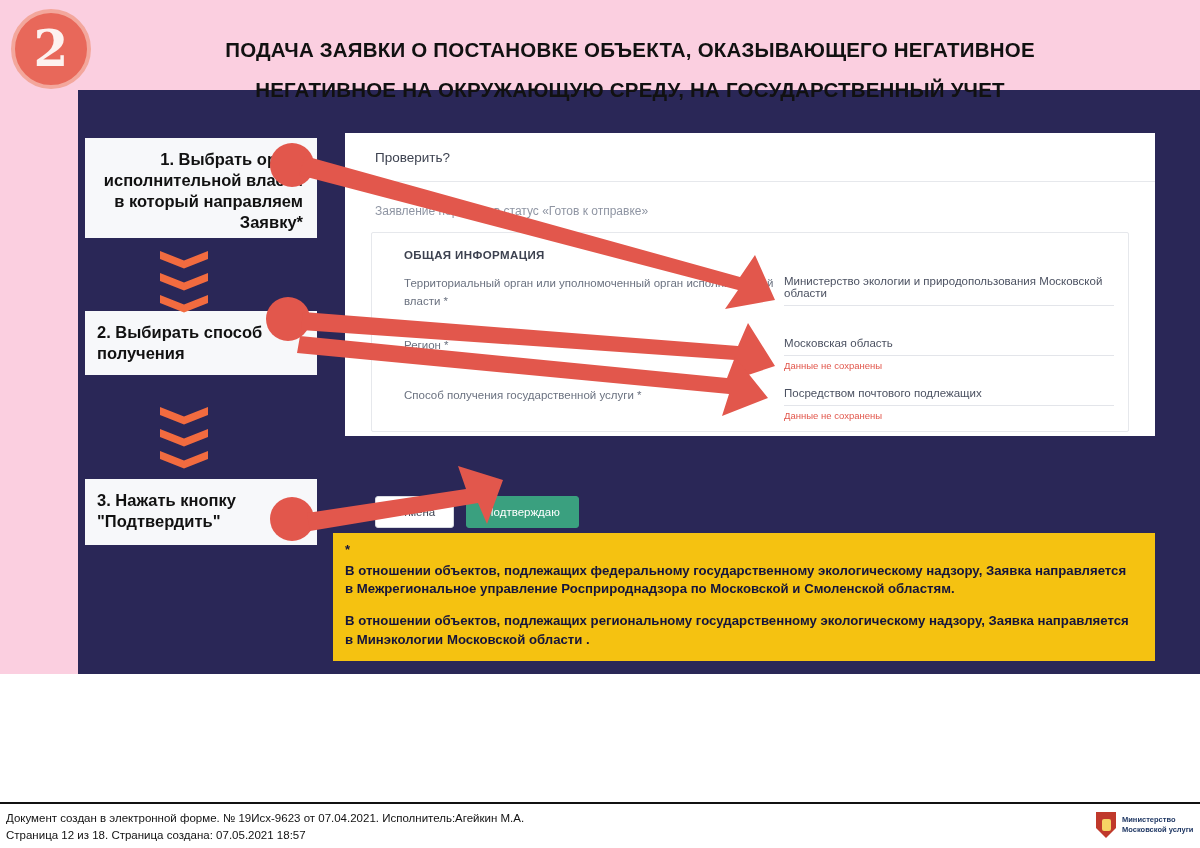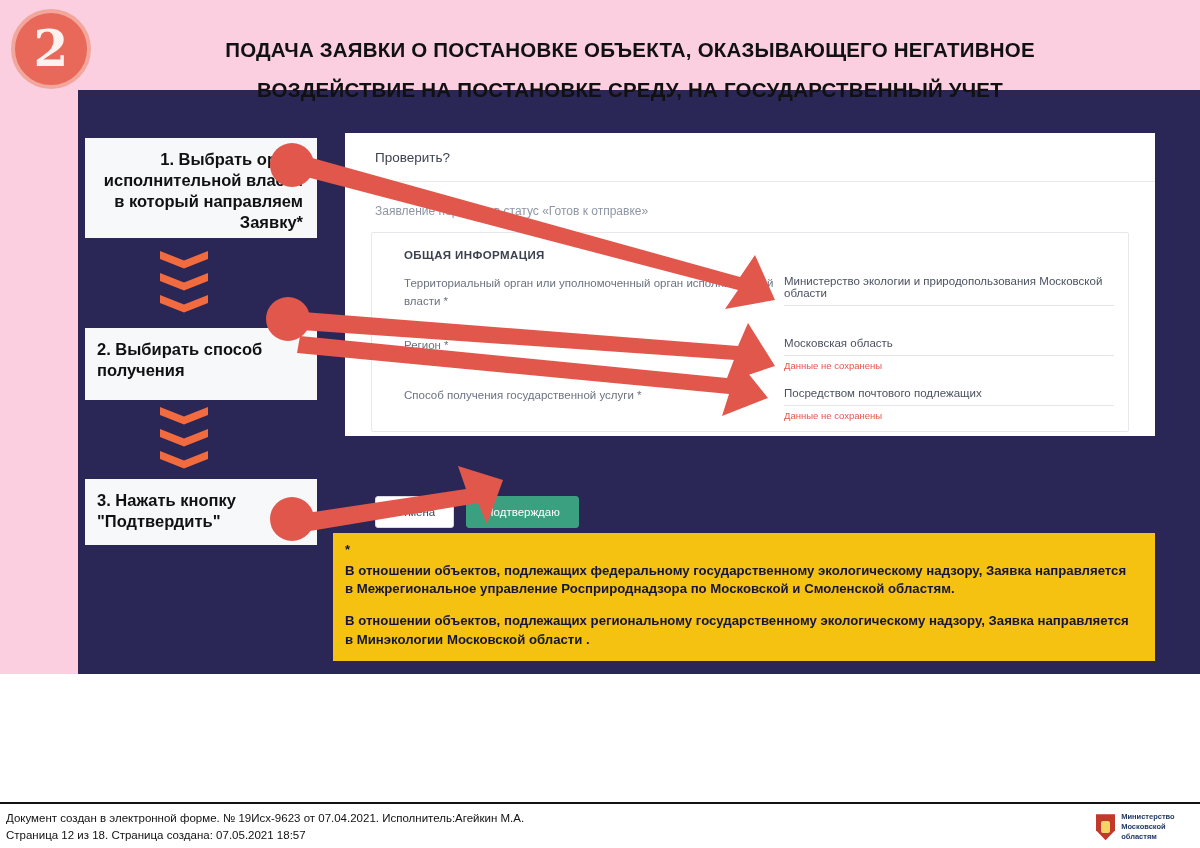--- a/index.html
+++ b/index.html
@@ -23,21 +23,21 @@
   
   #title{position:absolute;left:150px;top:24px;width:960px;text-align:center;
     font-size:20.5px;font-weight:bold;color:#111;line-height:1.35;letter-spacing:.2px;}
   #title .l{display:block;margin-top:12px;}
 
   
   .step{position:absolute;background:#f7f8fa;z-index:3;}
   .step .txt{font-size:16.5px;font-weight:bold;color:#111;line-height:1.28;}
   #step1{left:85px;top:138px;width:232px;height:100px;}
   #step1 .txt{padding:11px 14px 0 12px;text-align:right;}
-  #step2{left:85px;top:328px;width:232px;height:72px;}
+  #step2{left:85px;top:311px;width:232px;height:64px;}
   #step2 .txt{padding:11px 14px 0 12px;text-align:left;}
   #step3{left:85px;top:479px;width:232px;height:66px;}
   #step3 .txt{padding:11px 14px 0 12px;text-align:left;}
 
   
   .chevgroup{position:absolute;width:48px;z-index:3;}
   .chev{width:48px;height:19px;margin-bottom:3px;background:#f26b3f;
      clip-path:polygon(0 0,50% 50%,100% 0,100% 42%,50% 92%,0 42%);}
   #chevA{left:160px;top:251px;}
   #chevB{left:160px;top:407px;}
@@ -85,21 +85,21 @@
 <div id="slide">
 
   <div id="navy-panel"></div>
 
   <div id="badge">
     <span>2</span>
   </div>
 
   <div id="title">
     <span class="l">ПОДАЧА ЗАЯВКИ О ПОСТАНОВКЕ ОБЪЕКТА, ОКАЗЫВАЮЩЕГО НЕГАТИВНОЕ</span>
-    <span class="l">ВОЗДЕЙСТВИЕ НА ПОСТАНОВКЕ СРЕДУ, НА ГОСУДАРСТВЕННЫЙ УЧЕТ</span>
+    <span class="l">НЕГАТИВНОЕ НА ОКРУЖАЮЩУЮ СРЕДУ, НА ГОСУДАРСТВЕННЫЙ УЧЕТ</span>
   </div>
 
   <div class="step" id="step1">
     <div class="txt">1. Выбрать орган исполнительной власти в который направляем Заявку*</div>
   </div>
   <div class="step" id="step2">
     <div class="txt">2. Выбирать способ получения</div>
   </div>
   <div class="step" id="step3">
     <div class="txt">3. Нажать кнопку "Подтвердить"</div>
@@ -185,15 +185,15 @@
 <div id="footer-txt">
   <div>Документ создан в электронной форме. № 19Исх-9623 от 07.04.2021. Исполнитель:Агейкин М.А.</div>
   <div>Страница 12 из 18. Страница создана: 07.05.2021 18:57</div>
 </div>
 <div id="footer-logo">
   <div id="emblem">
       <i></i>
     </div>
   <div class="lt">
     <div>Министерство</div>
-    <div>Московской областям</div>
+    <div>Московской услуги</div>
   </div>
 </div>
 
 </body></html>

